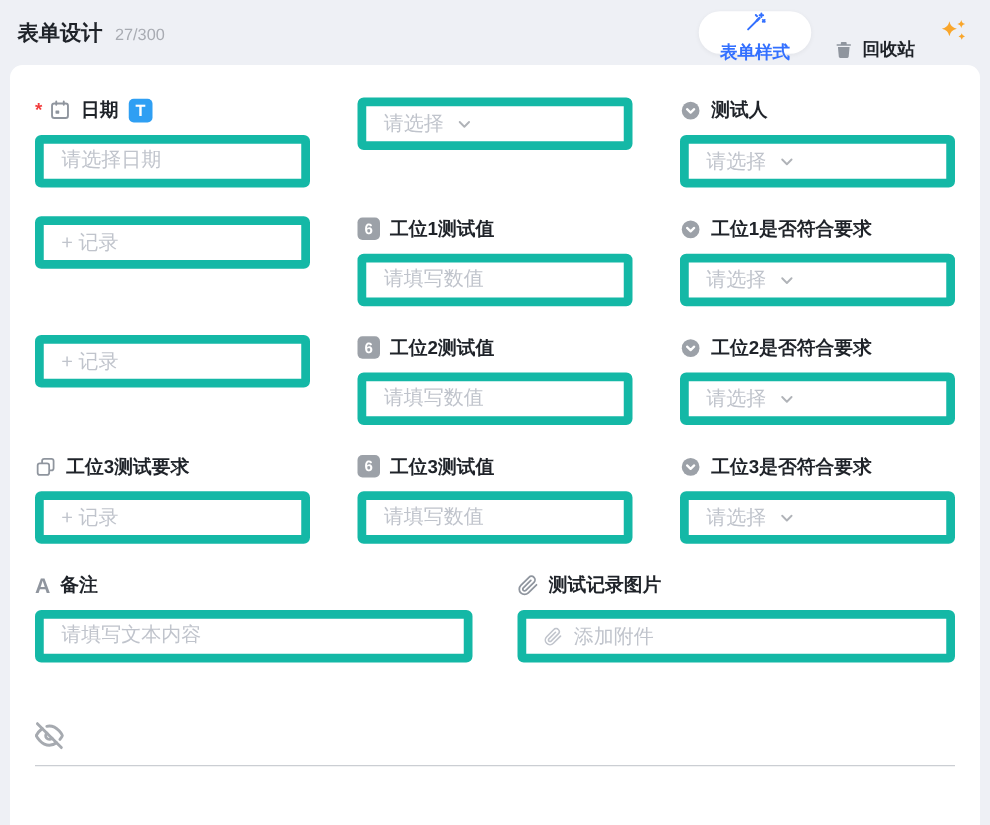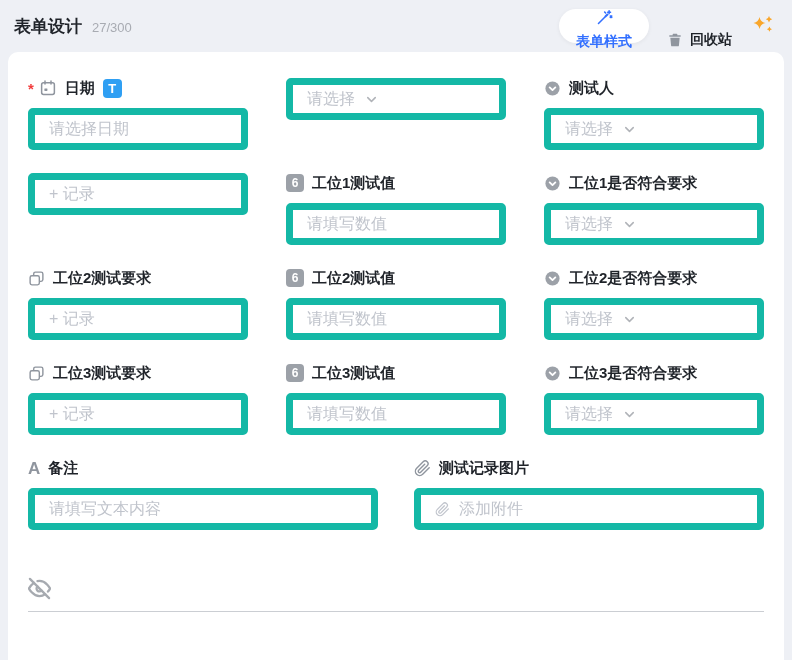--- a/index.html
+++ b/index.html
@@ -180,29 +180,20 @@
         <div class="ctl select-ctl">
           <span class="ph">请选择</span>
           <span class="icon chev">
             <svg width="15" height="15" viewBox="0 0 24 24" fill="none" stroke="#b0b3b8" stroke-width="2.4" stroke-linecap="round" stroke-linejoin="round">
               <path d="M6 9l6 6 6-6"></path>
             </svg>
           </span>
         </div>
       </div>
       <div class="field">
-        <div class="flabel">
-          <span class="icon">
-            <svg width="17" height="17" viewBox="0 0 24 24" fill="none" stroke="#8f959e" stroke-width="2">
-              <rect x="8" y="3" width="13" height="13" rx="2.5"></rect>
-              <rect x="3" y="8" width="13" height="13" rx="2.5" fill="#ffffff"></rect>
-            </svg>
-          </span>
-          <span>工位2测试要求</span>
-        </div>
         <div class="ctl">
           <span class="ph">+ 记录</span>
         </div>
       </div>
       <div class="field">
         <div class="flabel">
           <span class="num-badge">6</span>
           <span>工位2测试值</span>
         </div>
         <input class="ctl" readonly="" placeholder="请填写数值" style="">

